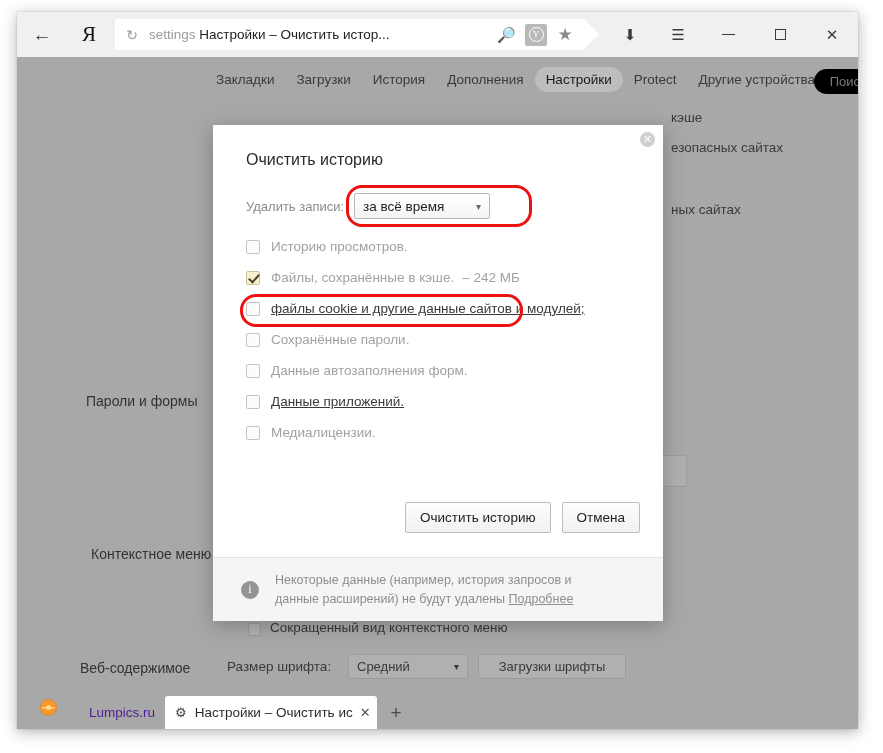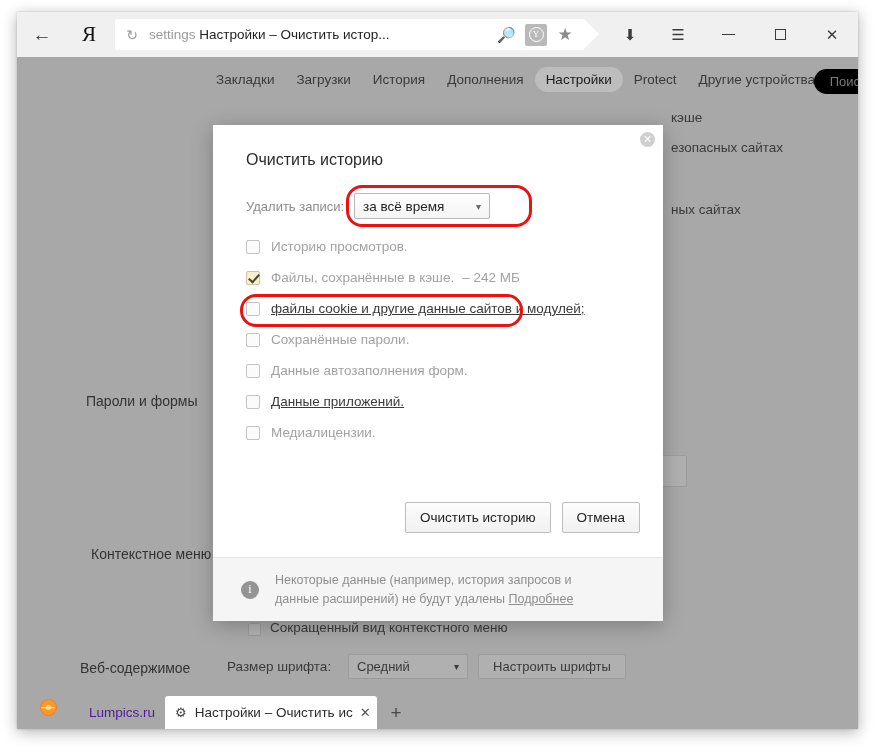--- a/index.html
+++ b/index.html
@@ -270,21 +270,21 @@
       <div class="bg-section" style="left:63px; top:603px;">Веб-содержимое</div>
 
       <div class="bg-check" style="left:231px; top:566px;"></div>
       <div class="bg-text" style="left:253px; top:563px;">Сокращенный вид контекстного меню</div>
 
       <div class="bg-text" style="left:210px; top:602px;">Размер шрифта:</div>
       <div class="bg-field" style="left:331px; top:597px; width:120px; height:25px;gap:24px;">
           <span>Средний</span>
           <span style="margin-left:auto;font-size:10px;">▾</span>
         </div>
-      <div class="bg-field" style="left:461px; top:597px; width:148px; height:25px; justify-content:center;">Настроить шрифты</div>
+      <div class="bg-field" style="left:461px; top:597px; width:148px; height:25px; justify-content:center;">Загрузки шрифты</div>
 
       <div class="bg-field" style="left:430px; top:398px; width:240px; height:32px;"></div>
 
       <div class="modal">
 
         <div class="modal-close">✕</div>
 
         <div class="modal-title">Очистить историю</div>
 
         <div class="row-period">

